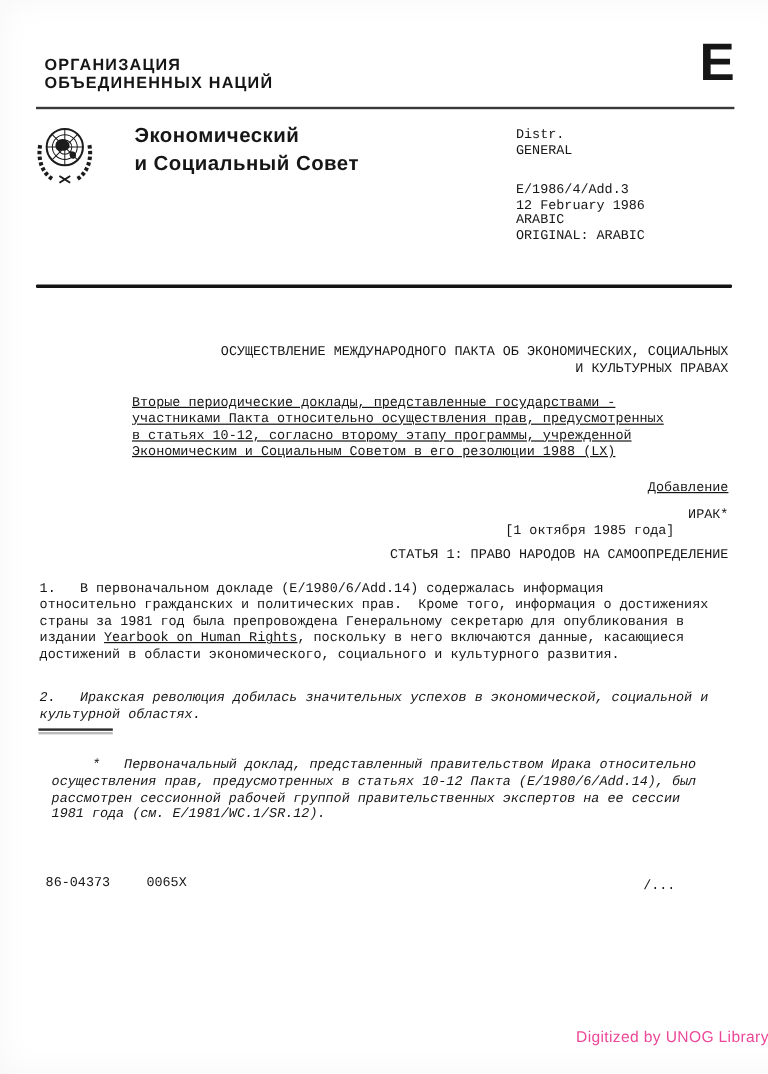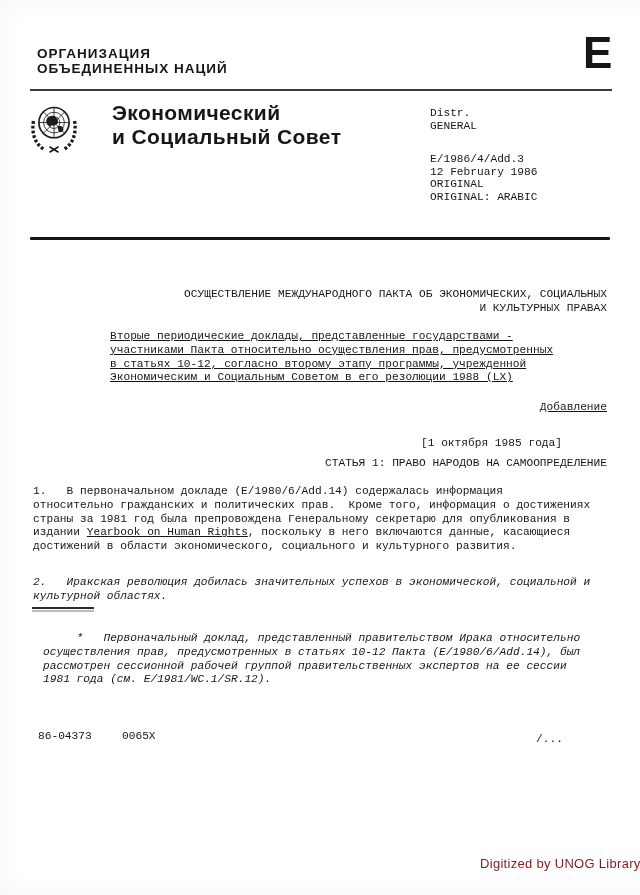--- a/index.html
+++ b/index.html
@@ -16,21 +16,21 @@
   .mono{font-family:"Liberation Mono","DejaVu Sans Mono",monospace;font-size:11.2px;line-height:13.8px;}
   .pre{white-space:pre-wrap;}
   .u{text-decoration:underline;}
   .abs{position:absolute;}
 
   
   .org{left:37px;top:46px;font-size:13.5px;font-weight:700;letter-spacing:1px;line-height:15px;}
   .letter-e{left:583px;top:30px;font-size:44px;font-weight:700;line-height:46px;}
   .rule-thin{left:30px;top:89px;width:582px;height:2px;background:#3a3a3a;}
   .emblem{left:26px;top:101px;width:56px;height:60px;}
-  .council{left:112px;top:101px;font-size:21px;font-weight:700;line-height:23.5px;letter-spacing:0.4px;}
+  .council{left:112px;top:101px;font-size:17px;font-weight:700;line-height:23.5px;letter-spacing:0.4px;}
   .distr{left:430px;top:107px;}
   .docinfo{left:430px;top:153px;}
   .docinfo div{line-height:12.6px;}
   .distr{line-height:13.4px;}
   .rule-thick{left:30px;top:237px;width:580px;height:3px;background:#141414;border-radius:1px;}
 
   
   .session{left:33px;top:250px;}
   .center-block{left:5px;width:602px;text-align:right;}
   .main-title{top:288px;}
@@ -41,21 +41,21 @@
   .article{top:457px;}
   .para1{left:33px;top:485px;width:592px;margin:0;}
   .para2{left:33px;top:576px;width:592px;margin:0;font-style:italic;}
   .fn-rule{left:32px;top:607px;width:62px;height:2px;background:#2c2c2c;box-shadow:0 3px 0 rgba(60,60,60,0.35);}
   .footnote{left:32px;top:621px;width:592px;margin:11px;font-style:italic;}
 
   
   .job{left:38px;top:730px;}
   .code{left:122px;top:730px;}
   .cont{left:536px;top:733px;}
-  .watermark{left:480px;top:856px;font-size:13px;color:#7f1d1d;letter-spacing:0.3px;}
+  .watermark{left:480px;top:856px;font-size:13px;color:#ec4899;letter-spacing:0.3px;}
 </style>
 </head>
 <body>
 
 <div class="page">
 
   <div class="abs org">
     <div>ОРГАНИЗАЦИЯ</div>
     <div>ОБЪЕДИНЕННЫХ НАЦИЙ</div>
   </div>
@@ -87,37 +87,38 @@
 
   <div class="abs council pre">Экономический
 и Социальный Совет</div>
 
   <div class="abs distr mono pre">Distr.
 GENERAL</div>
 
   <div class="abs docinfo mono">
     <div>E/1986/4/Add.3</div>
     <div>12 February 1986</div>
-    <div>ORIGINAL</div>
+    <div>ARABIC</div>
     <div>ORIGINAL:  ARABIC</div>
   </div>
 
   <div class="abs rule-thick"></div>
 
 
   <div class="abs center-block main-title mono pre">ОСУЩЕСТВЛЕНИЕ МЕЖДУНАРОДНОГО ПАКТА ОБ ЭКОНОМИЧЕСКИХ, СОЦИАЛЬНЫХ
 И КУЛЬТУРНЫХ ПРАВАХ</div>
 
   <div class="abs subtitle mono pre u">Вторые периодические доклады, представленные государствами -
 участниками Пакта относительно осуществления прав, предусмотренных
 в статьях 10-12, согласно второму этапу программы, учрежденной
 Экономическим и Социальным Советом в его резолюции 1988 (LX)</div>
 
   <div class="abs center-block addendum mono"><span class="u">Добавление</span></div>
 
+  <div class="abs center-block country mono">ИРАК*</div>
 
   <div class="abs bracket mono">[1 октября 1985 года]</div>
 
   <div class="abs center-block article mono">СТАТЬЯ 1:  ПРАВО НАРОДОВ НА САМООПРЕДЕЛЕНИЕ</div>
 
   <p class="abs para1 mono pre"><span>1.   В первоначальном докладе (E/1980/6/Add.14) содержалась информация
 относительно гражданских и политических прав.  Кроме того, информация о достижениях
 страны за 1981 год была препровождена Генеральному секретарю для опубликования в
 издании </span><span class="u">Yearbook on Human Rights</span><span>, поскольку в него включаются данные, касающиеся
 достижений в области экономического, социального и культурного развития.</span></p>

